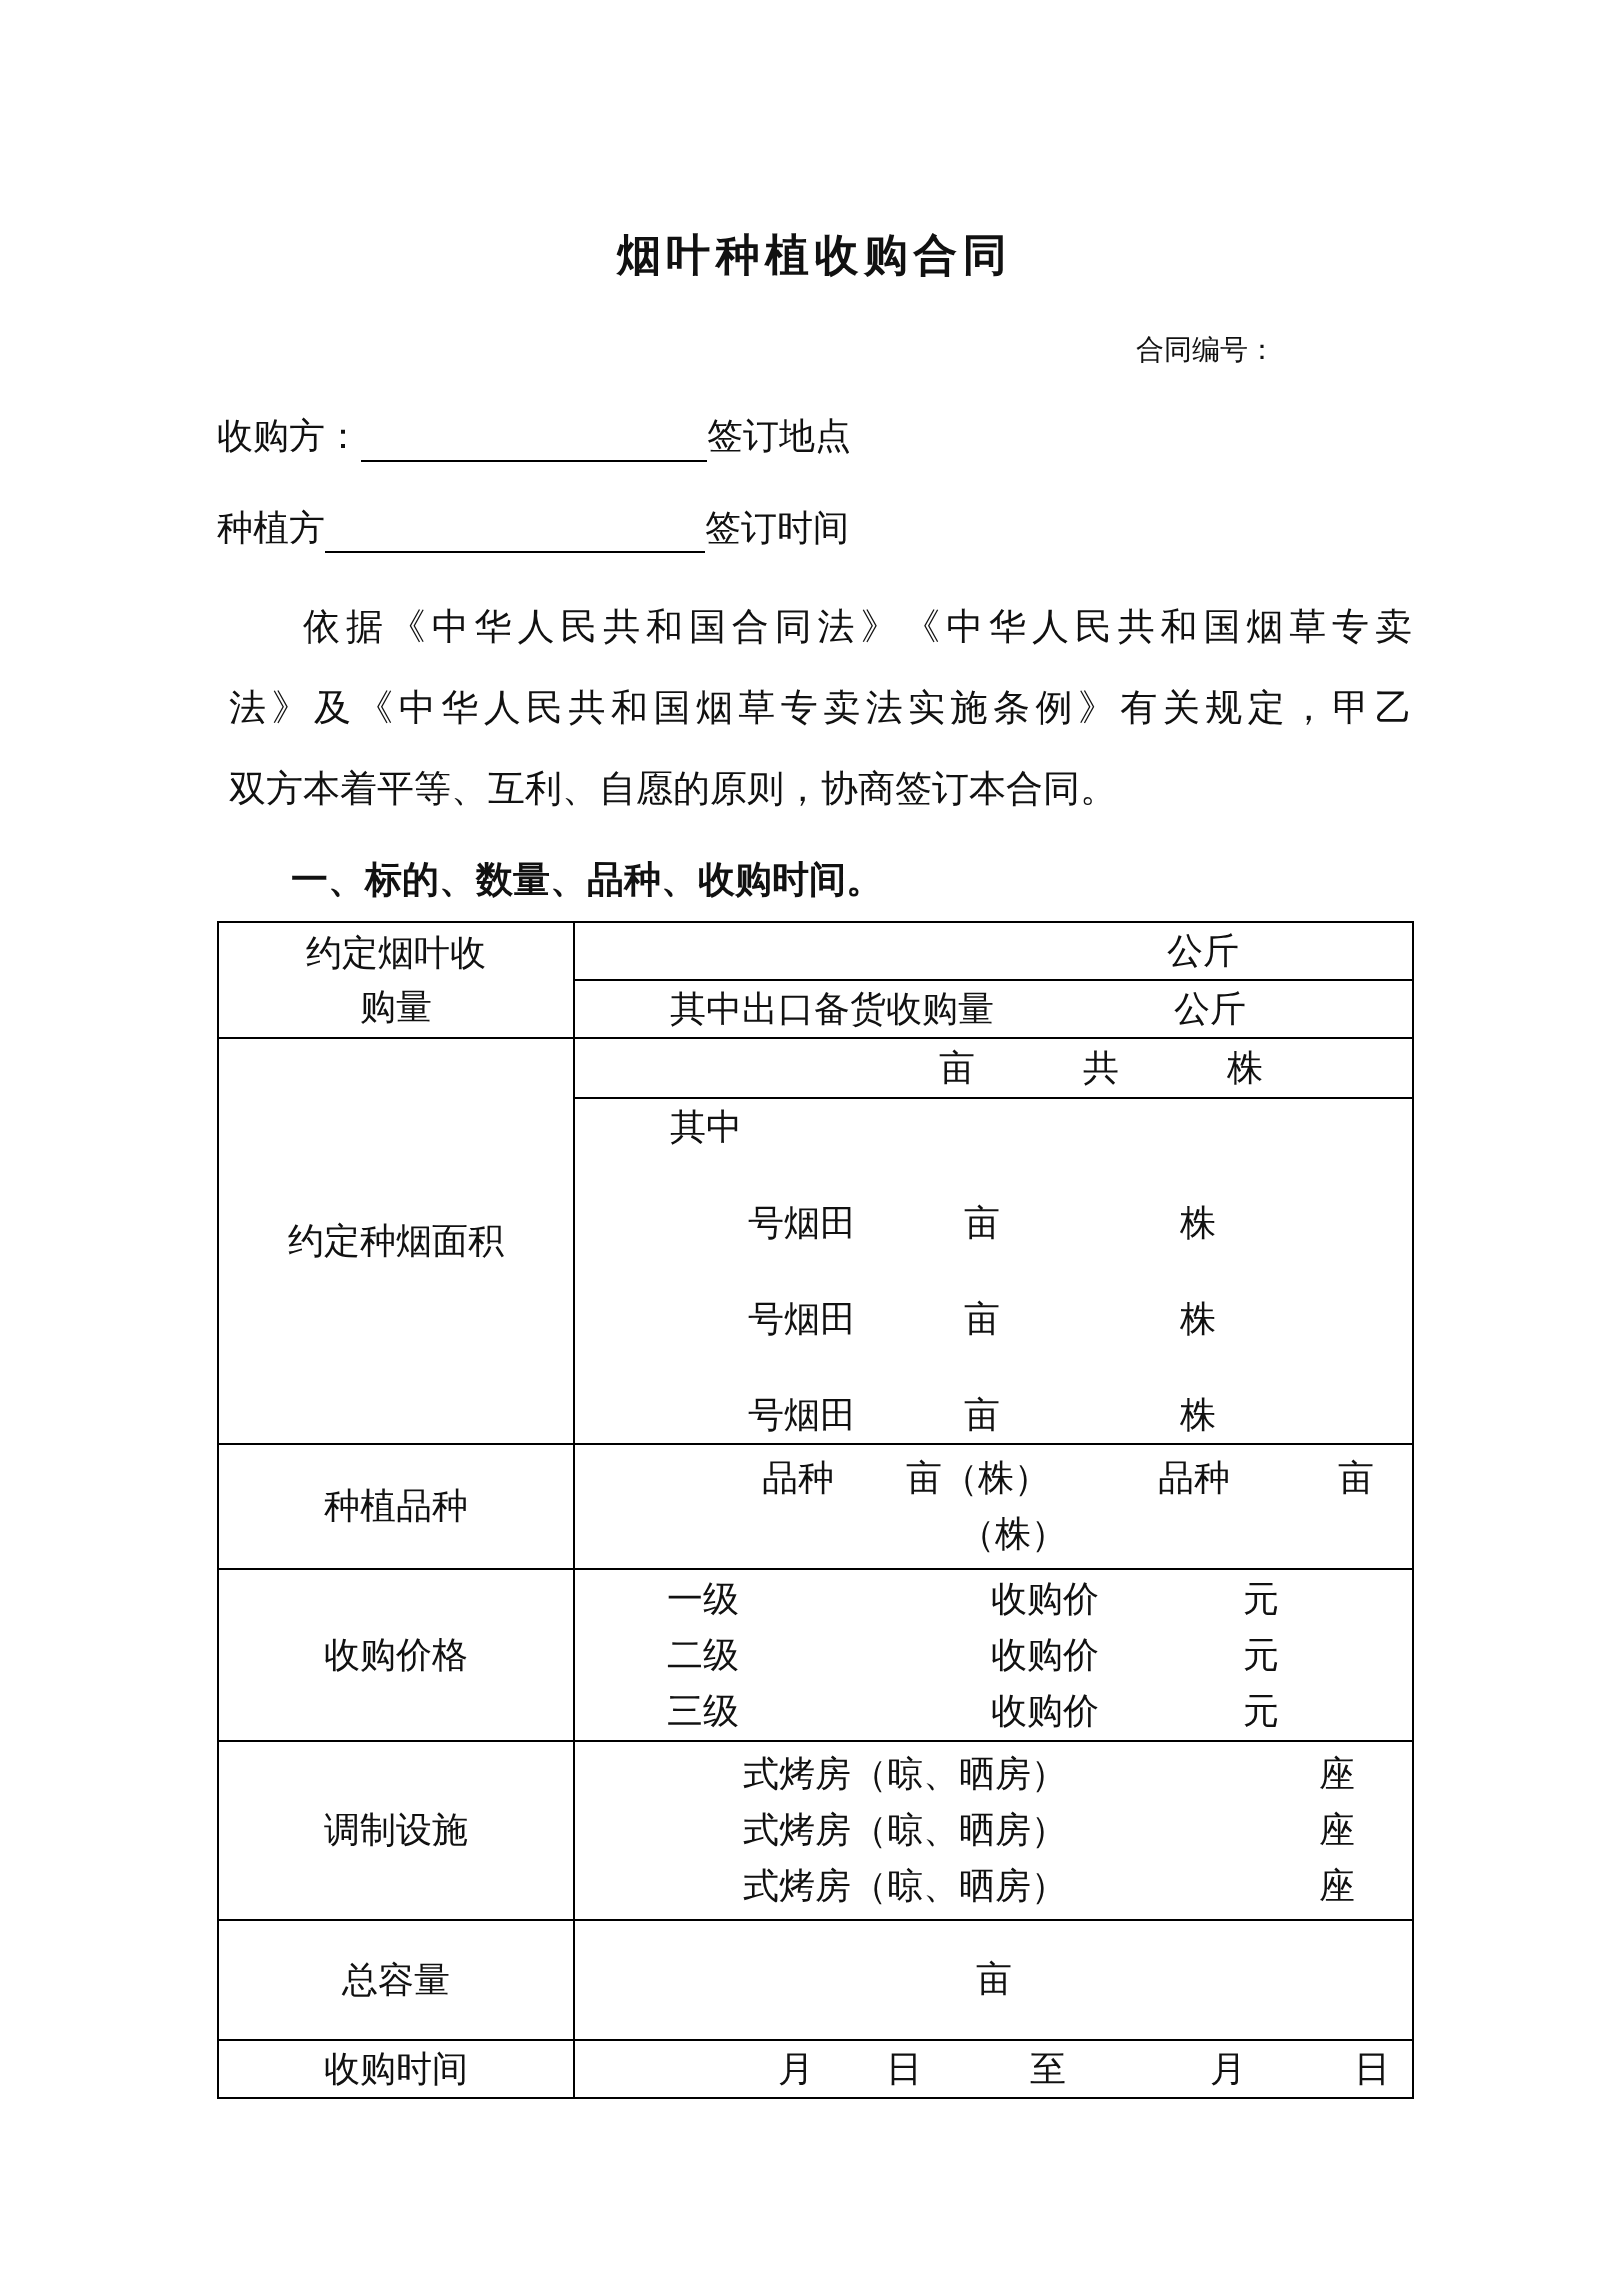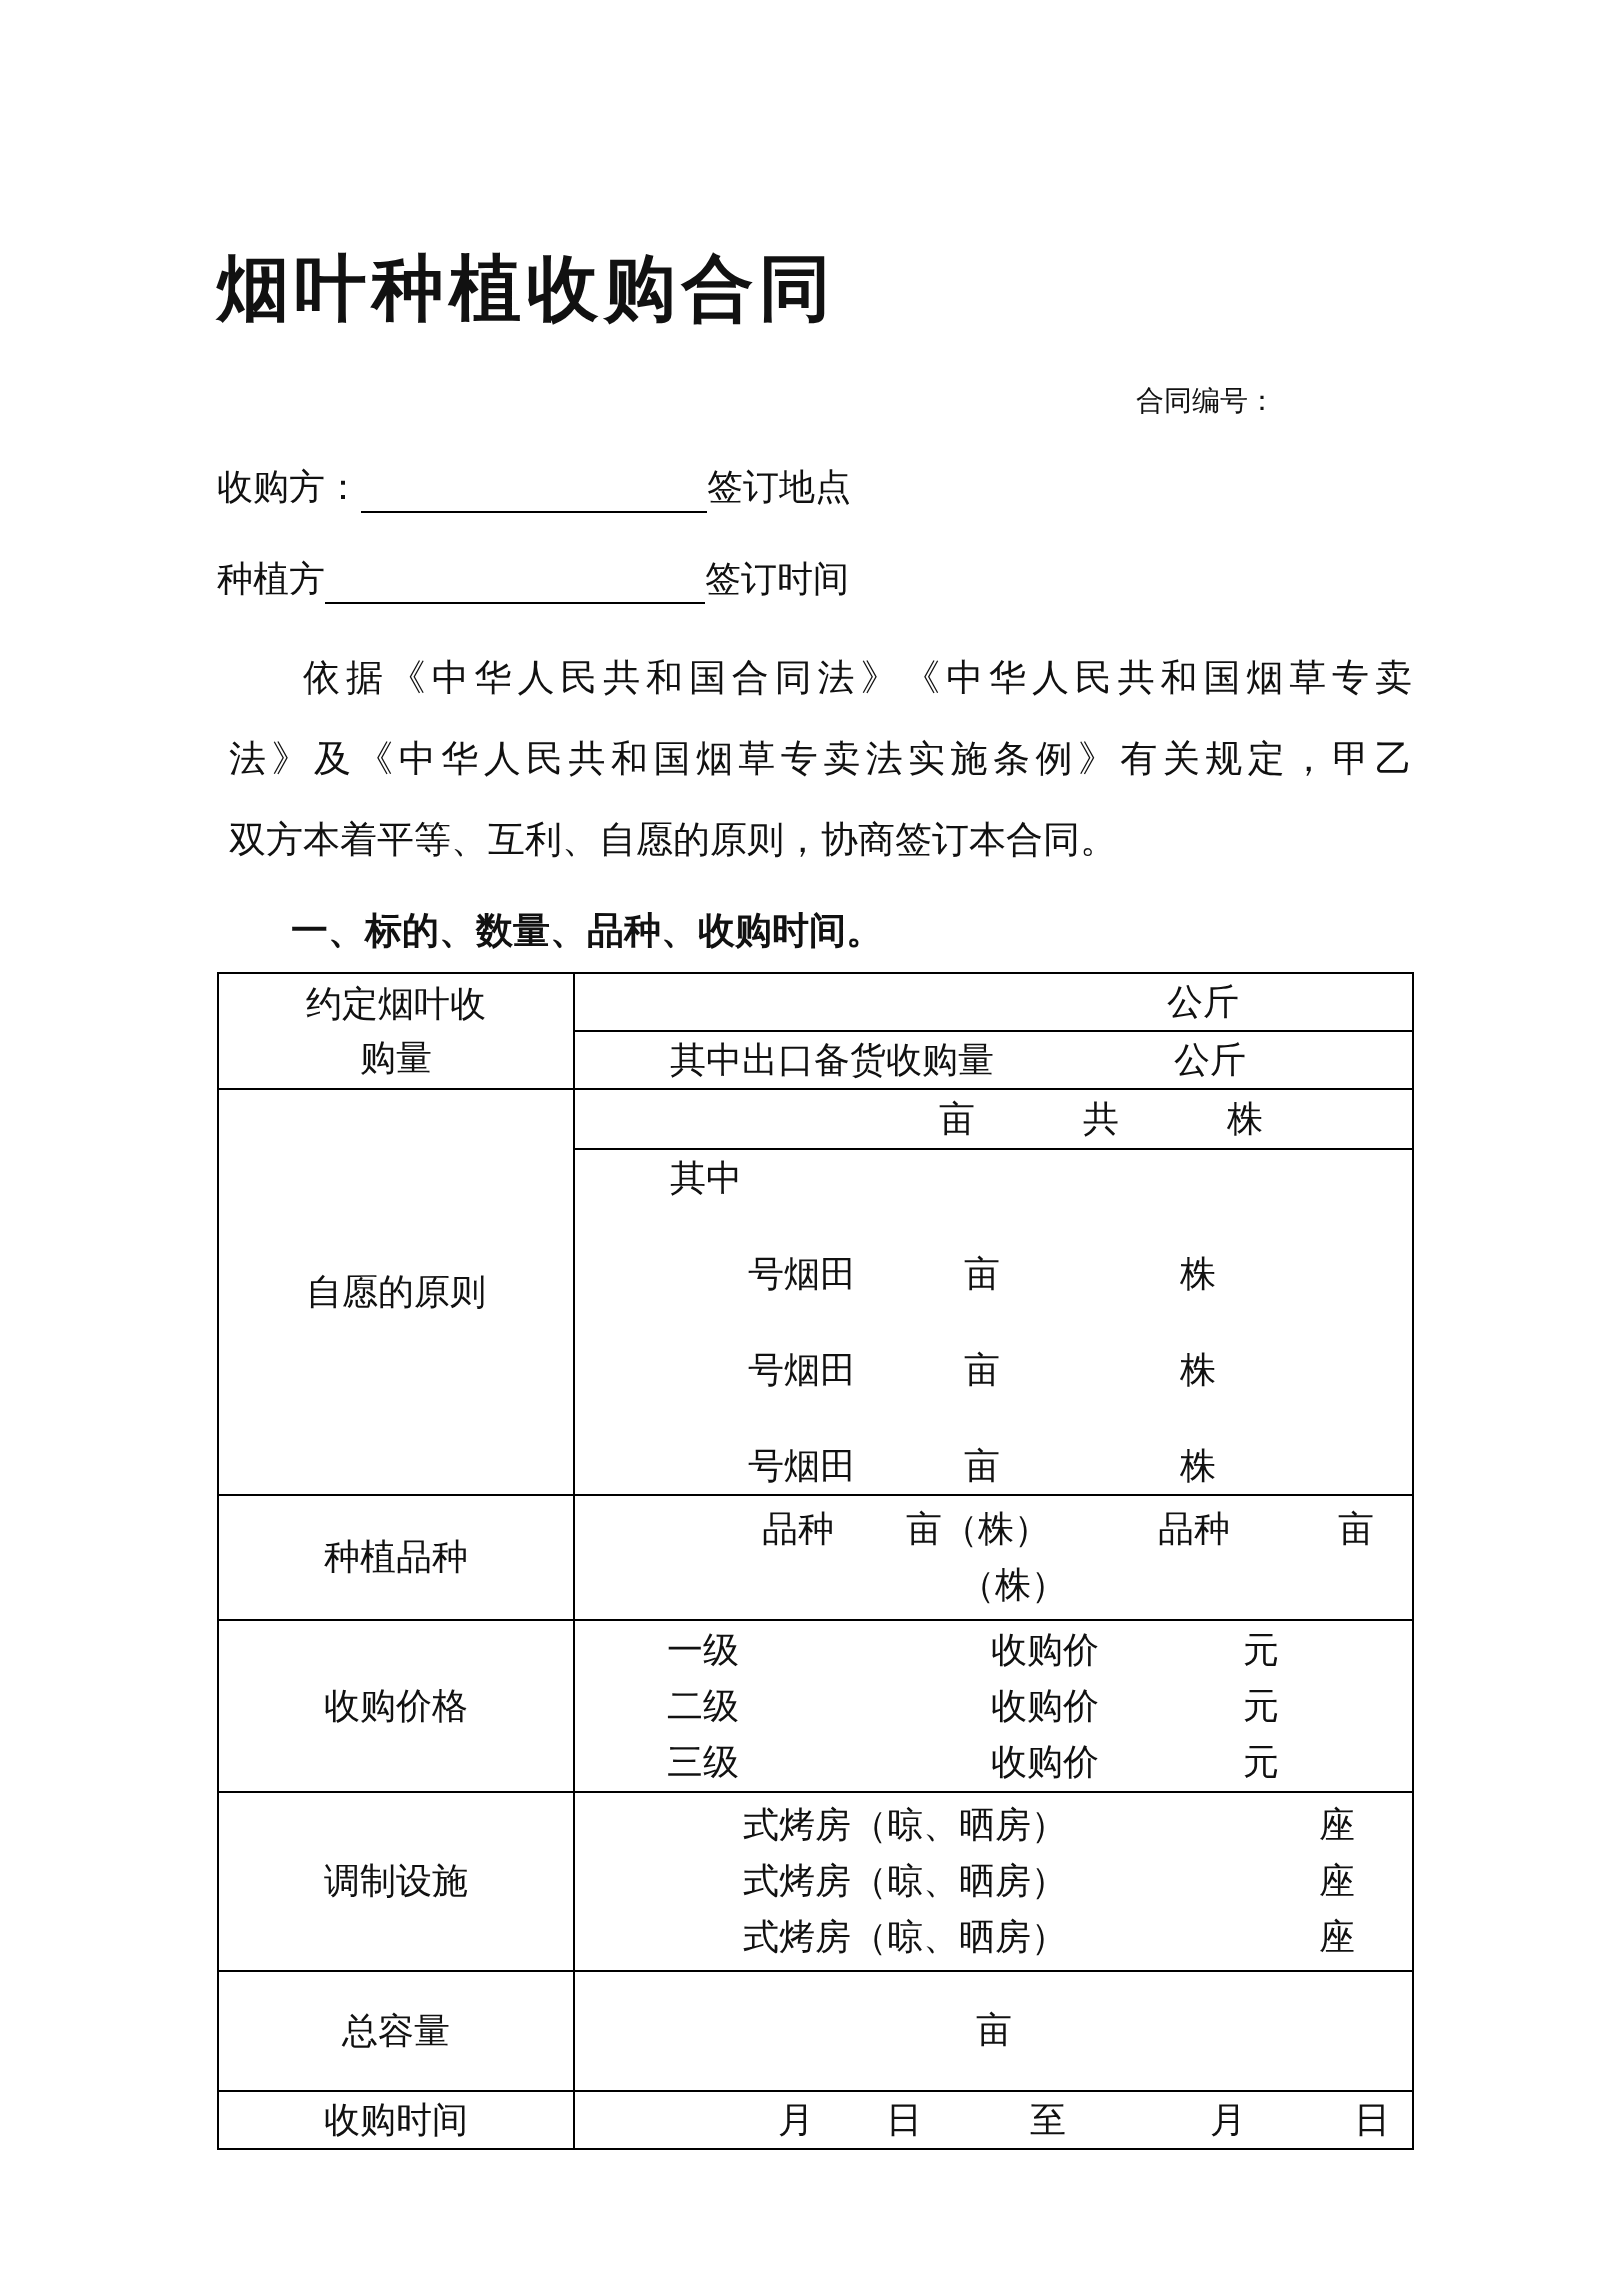--- a/index.html
+++ b/index.html
@@ -7,24 +7,24 @@
     position:relative;
     width:1615px; height:2285px;
     background:#ffffff;
     font-family:"Liberation Serif","DejaVu Serif",serif;
     color:#111;
     overflow:hidden;
   }
   .content { padding:228px 203px 0 217px; }
 
   .title {
-    font-size:72px; font-weight:700;
+    text-align:center;
+    font-size:44px; font-weight:700;
     letter-spacing:5.4px;
     line-height:1.25;
-    margin-top:16px;
   }
   .subtitle {
     text-align:center;
     font-size:36px;
     letter-spacing:2.7px;
     margin-top:23.5px;
     line-height:1.4;
   }
   .contract-no {
     text-align:right;
@@ -143,21 +143,21 @@
         </td>
       </tr>
       <tr>
         <td class="h62">
           <div class="cl pl105">其中出口备货收购量　　　　　公斤</div>
         </td>
       </tr>
 
       <tr>
         <td class="lbl" rowspan="2">
-          <span>自愿的原则</span>
+          <span>约定种烟面积</span>
         </td>
         <td class="h64">
           <div class="cl pl402">亩　　　共　　　株</div>
         </td>
       </tr>
       <tr>
         <td class="h250">
           <div class="cl pl105">其中</div>
           <div class="cl pl191">号烟田　　　亩　　　　　株</div>
           <div class="cl pl191">号烟田　　　亩　　　　　株</div>

